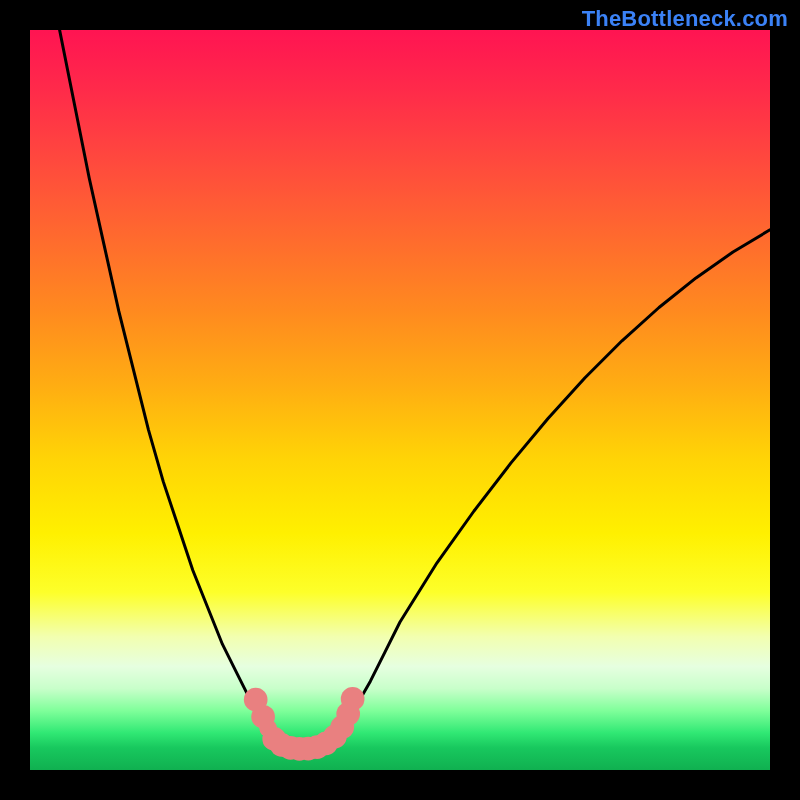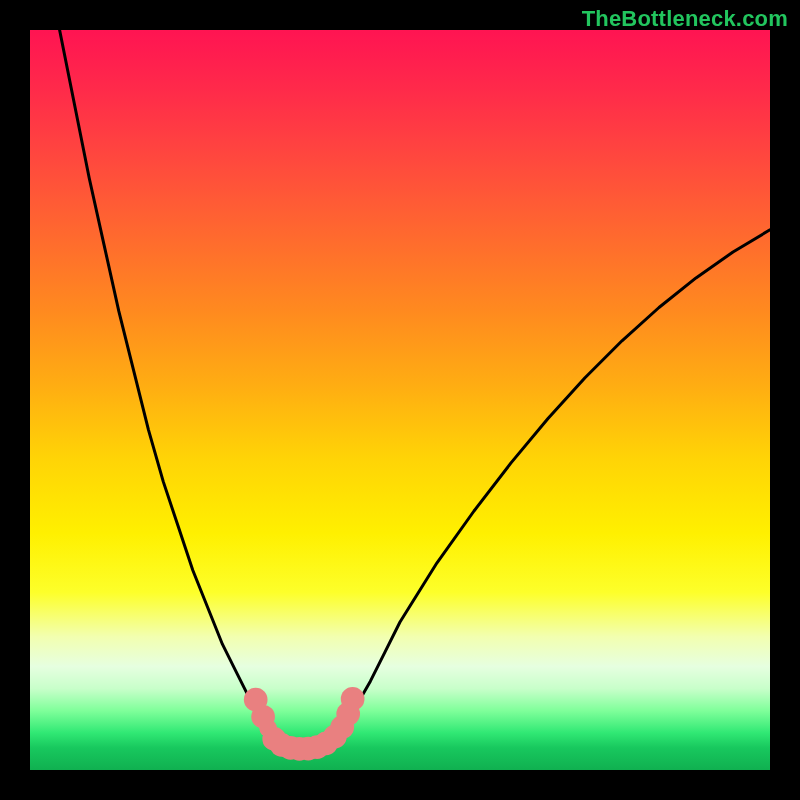--- a/index.html
+++ b/index.html
@@ -31,21 +31,21 @@
       #c8ffca 89%,
       #7fff9a 92%,
       #30e874 95%,
       #18c85e 97%,
       #10b050 100%);
   }
   .watermark {
     position: absolute;
     top: 6px;
     right: 12px;
-    color: #22c55e;
+    color: #3b82f6;
     font-family: Arial, Helvetica, sans-serif;
     font-weight: 600;
     font-size: 22px;
     letter-spacing: 0.2px;
     user-select: none;
   }
   svg {
     position: absolute;
     left: 0;
     top: 0;

